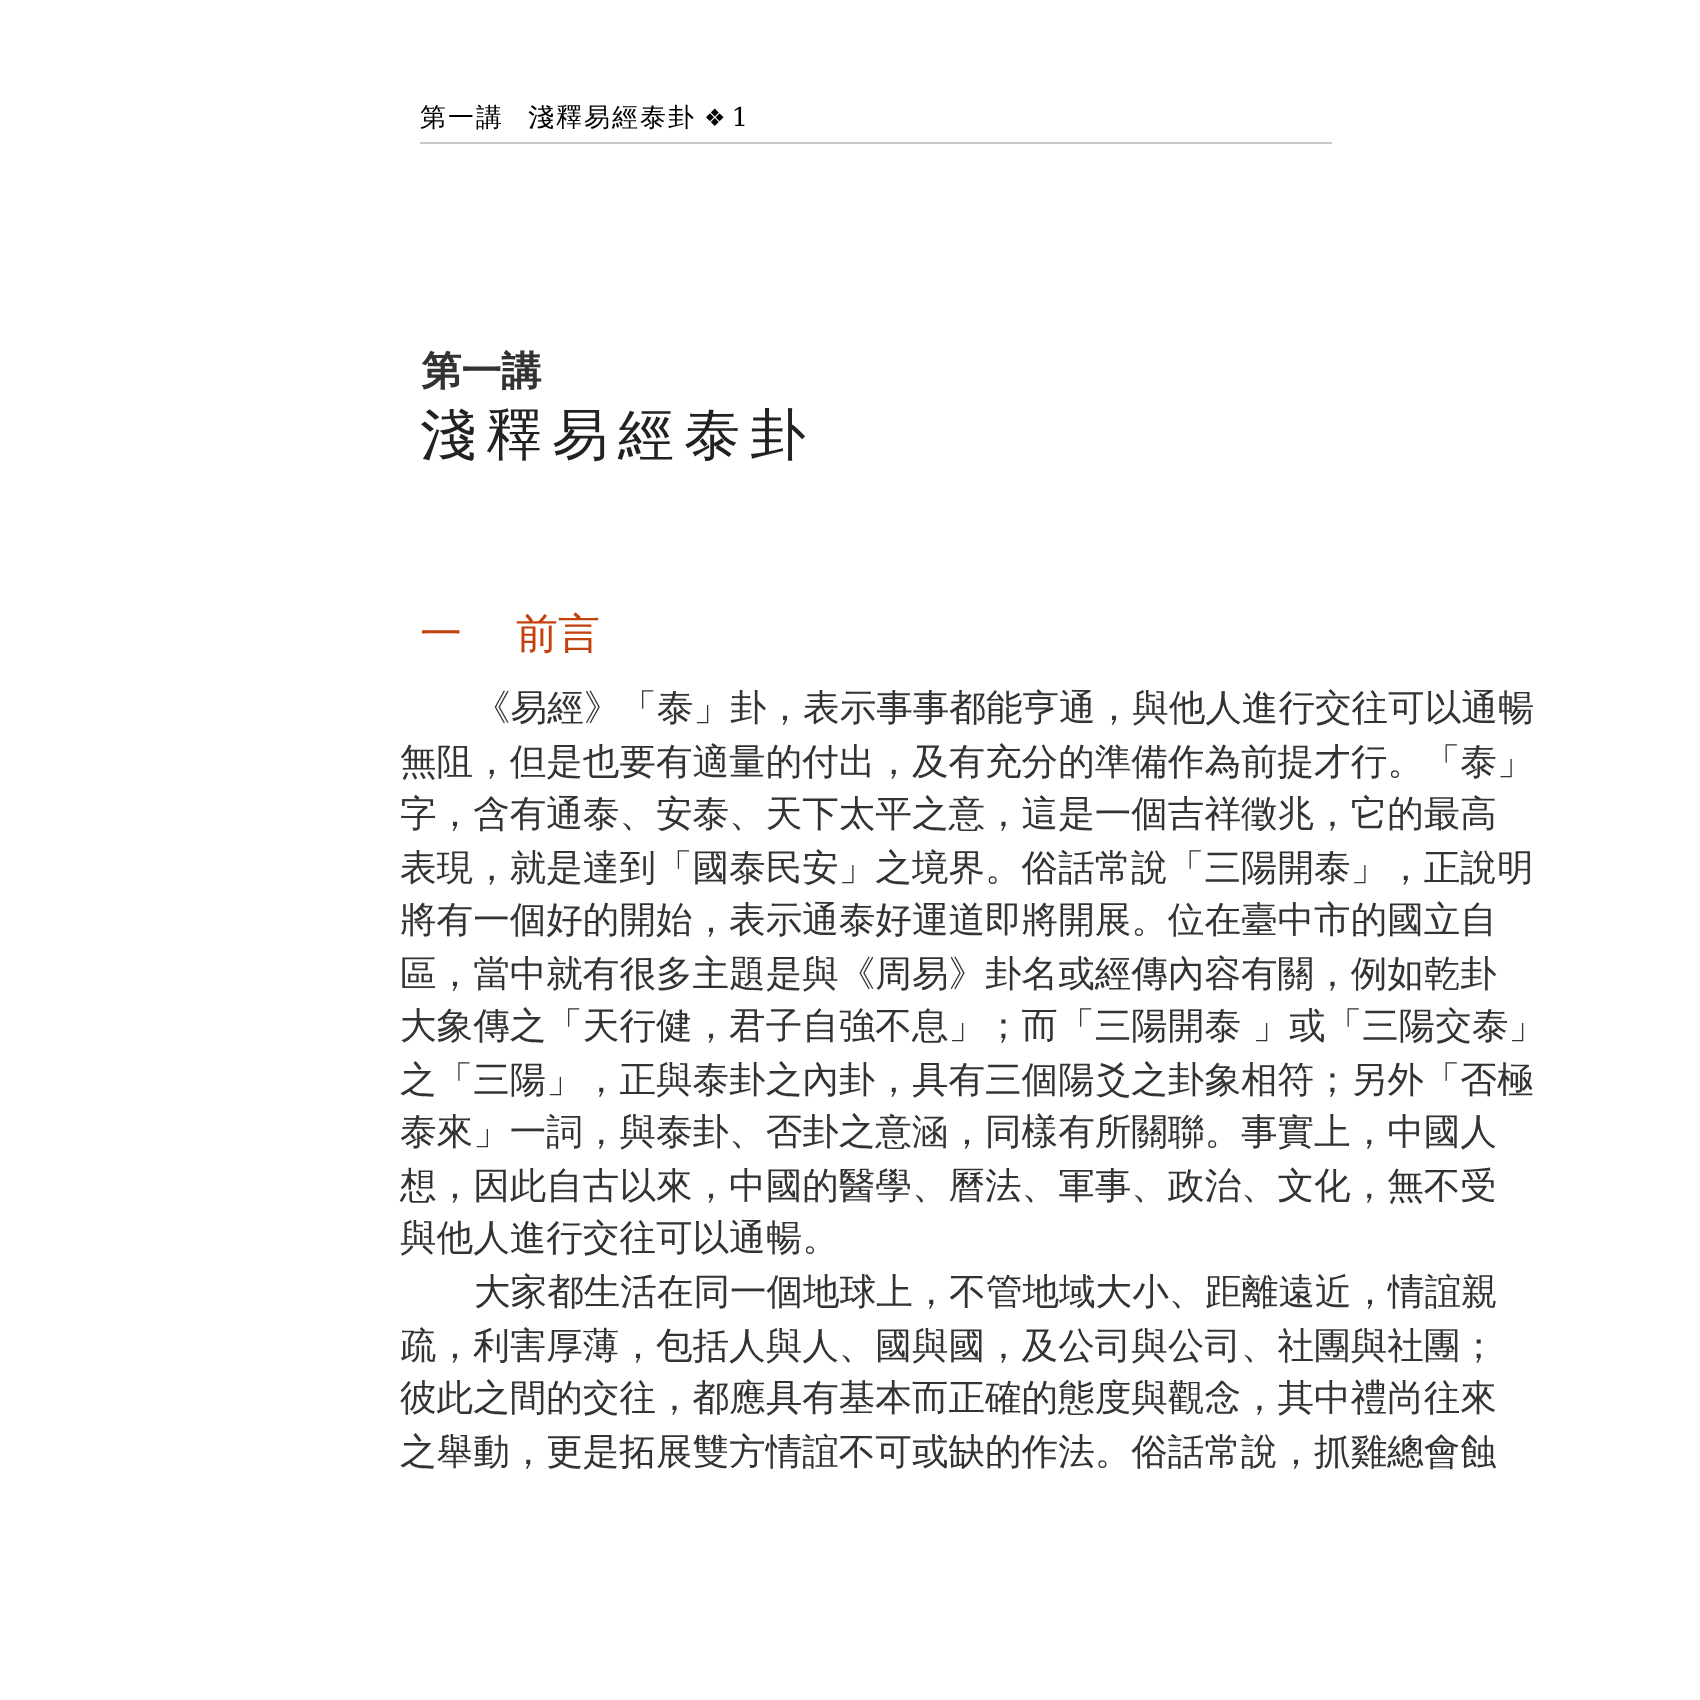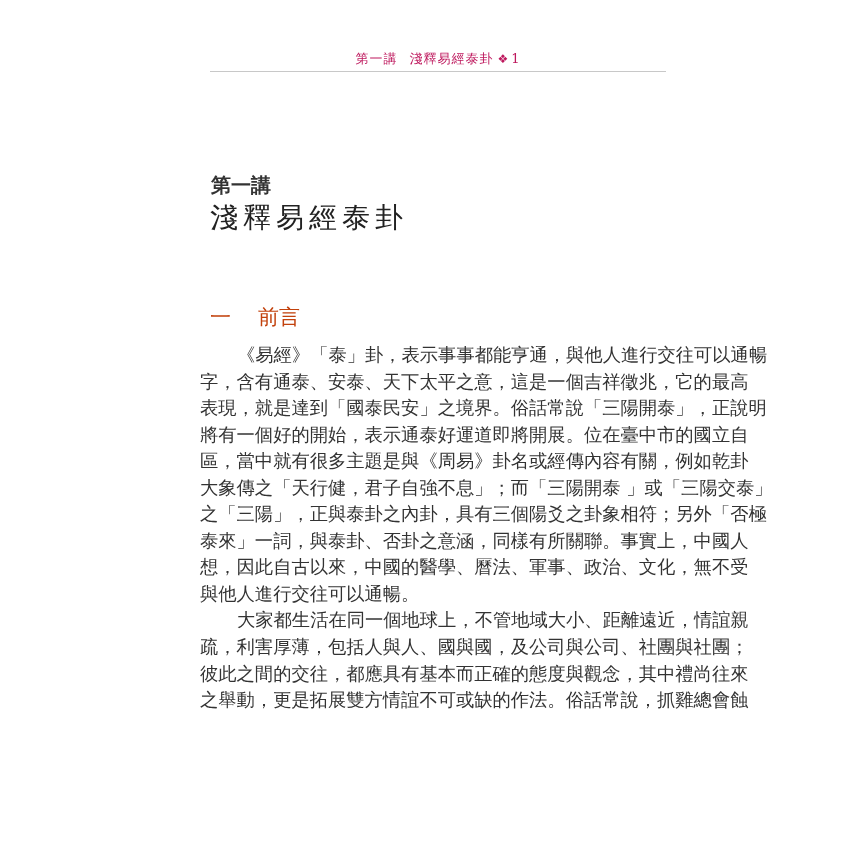--- a/index.html
+++ b/index.html
@@ -14,23 +14,23 @@
       overflow: hidden;
       font-family: "DejaVu Serif", "Liberation Serif", serif;
       color: #2a2a2a;
     }
     .running-header {
       position: absolute;
       left: 210px;
       top: 50px;
       width: 456px;
       height: 20px;
-      text-align: center;
+      text-align: left;
       font-size: 13px;
-      color: #be185d;
+      color: #000000;
       letter-spacing: 1px;
       white-space: nowrap;
     }
     .running-header .chap { margin-right: 12px; }
     .running-header .ornament { font-size: 12px; margin: 0 2px 0 4px; }
     .header-rule {
       position: absolute;
       left: 210px;
       top: 71px;
       width: 456px;
@@ -101,20 +101,21 @@
 <div class="chapter-label">第一講</div>
 <div class="chapter-title">淺釋易經泰卦</div>
 
 <div class="section-heading">
   <span class="num">一</span><span>前言</span>
 </div>
 
 <div class="body-text">
   <div>
     <span class="line indent">《易經》「泰」卦，表示事事都能亨通，與他人進行交往可以通暢</span>
+    <span class="line">無阻，但是也要有適量的付出，及有充分的準備作為前提才行。「泰」</span>
     <span class="line">字，含有通泰、安泰、天下太平之意，這是一個吉祥徵兆，它的最高</span>
     <span class="line">表現，就是達到「國泰民安」之境界。俗話常說「三陽開泰」，正說明</span>
     <span class="line">將有一個好的開始，表示通泰好運道即將開展。位在臺中市的國立自</span>
     <span class="line">區，當中就有很多主題是與《周易》卦名或經傳內容有關，例如乾卦</span>
     <span class="line">大象傳之「天行健，君子自強不息」；而「三陽開泰 」或「三陽交泰」</span>
     <span class="line">之「三陽」，正與泰卦之內卦，具有三個陽爻之卦象相符；另外「否極</span>
     <span class="line">泰來」一詞，與泰卦、否卦之意涵，同樣有所關聯。事實上，中國人</span>
     <span class="line">想，因此自古以來，中國的醫學、曆法、軍事、政治、文化，無不受</span>
     <span class="line last">與他人進行交往可以通暢。</span>
   </div>

